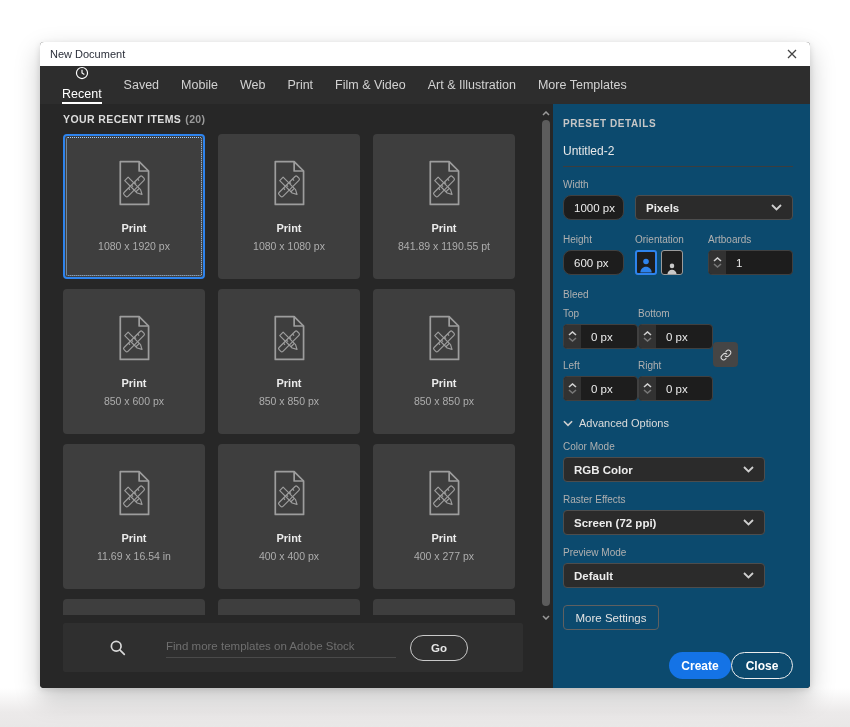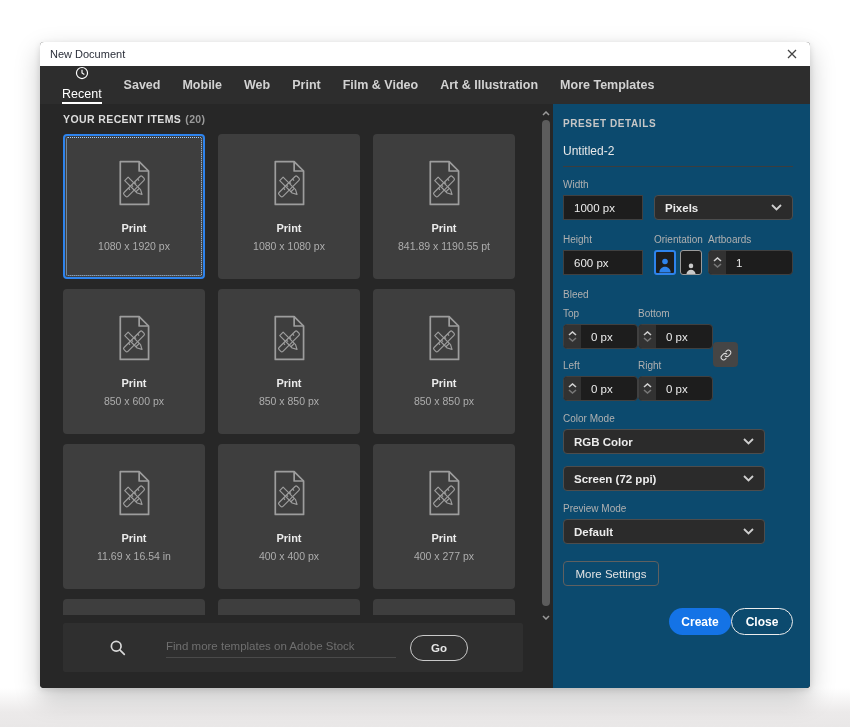--- a/index.html
+++ b/index.html
@@ -19,21 +19,21 @@
   .titlebar { height:24px; background:#ffffff; display:flex; align-items:center;
     justify-content:space-between; padding:0 10px; flex:0 0 auto; }
   .titlebar .wtitle { font-size:11px; color:#2b2f3a; }
   .xbtn { width:16px; height:16px; display:flex; align-items:center; justify-content:center;
     cursor:default; background:none; border:none; }
   .xbtn svg { stroke:#444; stroke-width:1.3; }
   
   .tabbar { height:38px; background:#2d2d2d; display:flex; align-items:stretch;
     padding-left:22px; gap:22px; flex:0 0 auto; }
   .tab { display:flex; align-items:center; gap:7px; font-size:12.5px; color:#d2d2d2;
-    position:relative; cursor:default;font-weight:bold; }
+    position:relative; cursor:default; }
   .tab.active { color:#ffffff; font-weight:normal;flex-direction:column; }
   .tab.active::after { content:""; position:absolute; left:0; right:0; bottom:0;
     height:2px; background:#ffffff; }
   .tabicon svg { display:block; stroke:#fff; fill:none; stroke-width:2; }
   
   .content { flex:1; display:flex; background:#272727; }
   .left { width:513px; position:relative; padding-left:23px; overflow:hidden; }
   .rhead { padding-top:9px; font-size:10.5px; letter-spacing:.4px; color:#dedede;
     font-weight:bold; }
   .rhead .cnt { color:#9a9a9a; font-weight:bold; margin-left:4px; }
@@ -76,22 +76,22 @@
   
   .right { flex:1; padding:0 17px 0 10px; display:flex; flex-direction:column;
     background:#0c4a6e; }
   .ph { margin-top:14px; font-size:10px; font-weight:bold; letter-spacing:.6px;
     color:#c6c6c6; }
   .docname { margin-top:15px; background:transparent; border:none; font-size:12px;
     color:#e9e9e9; outline:none; font-family:"Liberation Sans",sans-serif; }
   .divider { margin-top:8px; height:1px; background:#3d3d3d; }
   .flabel { font-size:10px; color:#b0b0b0; margin-bottom:5px; white-space:nowrap; }
   .row { display:flex; align-items:flex-end; }
-  .numin { width:80px; height:25px; background:#1d1d1d; border:1px solid #404040;
-    border-radius:0; color:#ececec; font-size:11.5px; padding:0 0 0 10px;
+  .numin { width:61px; height:25px; background:#1d1d1d; border:1px solid #404040;
+    border-radius:8px; color:#ececec; font-size:11.5px; padding:0 0 0 10px;
     outline:none; font-family:"Liberation Sans",sans-serif; }
   .dropdown { height:25px; background:#2b2b2b; border:1px solid #4d4d4d;
     border-radius:4px; display:flex; align-items:center; justify-content:space-between;
     padding:0 10px; cursor:default; }
   .dropdown .dtext { font-size:11.5px; color:#ececec; font-weight:bold; }
   .dropdown svg { stroke:#cfcfcf; fill:none; stroke-width:1.8; display:block; }
   .mt14 { margin-top:14px; } .mt12 { margin-top:12px; }
   .grow { flex:1; margin-left:11px; }
   .orient-group { margin-left:11px; }
   .obtns { display:flex; gap:4px; }
@@ -512,32 +512,39 @@
               <span>
                 <svg class="cd" width="9" height="5" viewBox="0 0 9 5">
                   <path d="M1 1l3.5 3L8 1"></path>
                 </svg>
               </span>
             </span>
             <span class="sval">0 px</span>
           </div>
       </div>
 
+      <div class="adv">
+        <svg width="10" height="7" viewBox="0 0 11 7">
+            <path d="M1 1l4.5 4.5L10 1"></path>
+          </svg>
+        <span>Advanced Options</span>
+      </div>
 
       <div class="ddfield">
         <div class="flabel">Color Mode</div>
         <div class="dropdown">
           <span class="dtext">RGB Color</span>
           <svg width="11" height="7" viewBox="0 0 11 7">
               <path d="M1 1l4.5 4.5L10 1"></path>
             </svg>
         </div>
       </div>
 
       <div class="ddfield">
+        <div class="flabel">Raster Effects</div>
         <div class="dropdown">
           <span class="dtext">Screen (72 ppi)</span>
           <svg width="11" height="7" viewBox="0 0 11 7">
               <path d="M1 1l4.5 4.5L10 1"></path>
             </svg>
         </div>
       </div>
 
       <div class="ddfield">
         <div class="flabel">Preview Mode</div>

